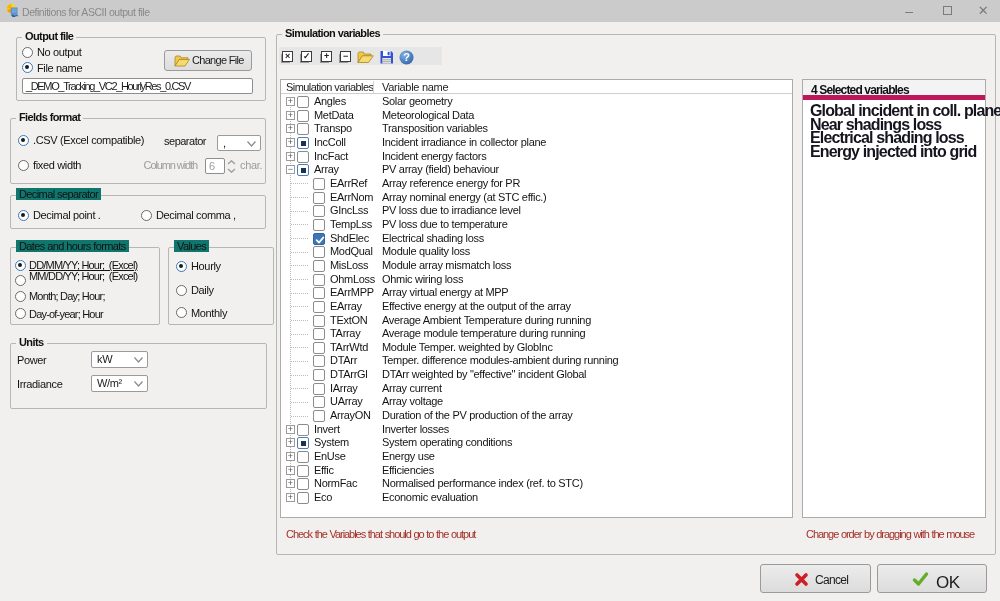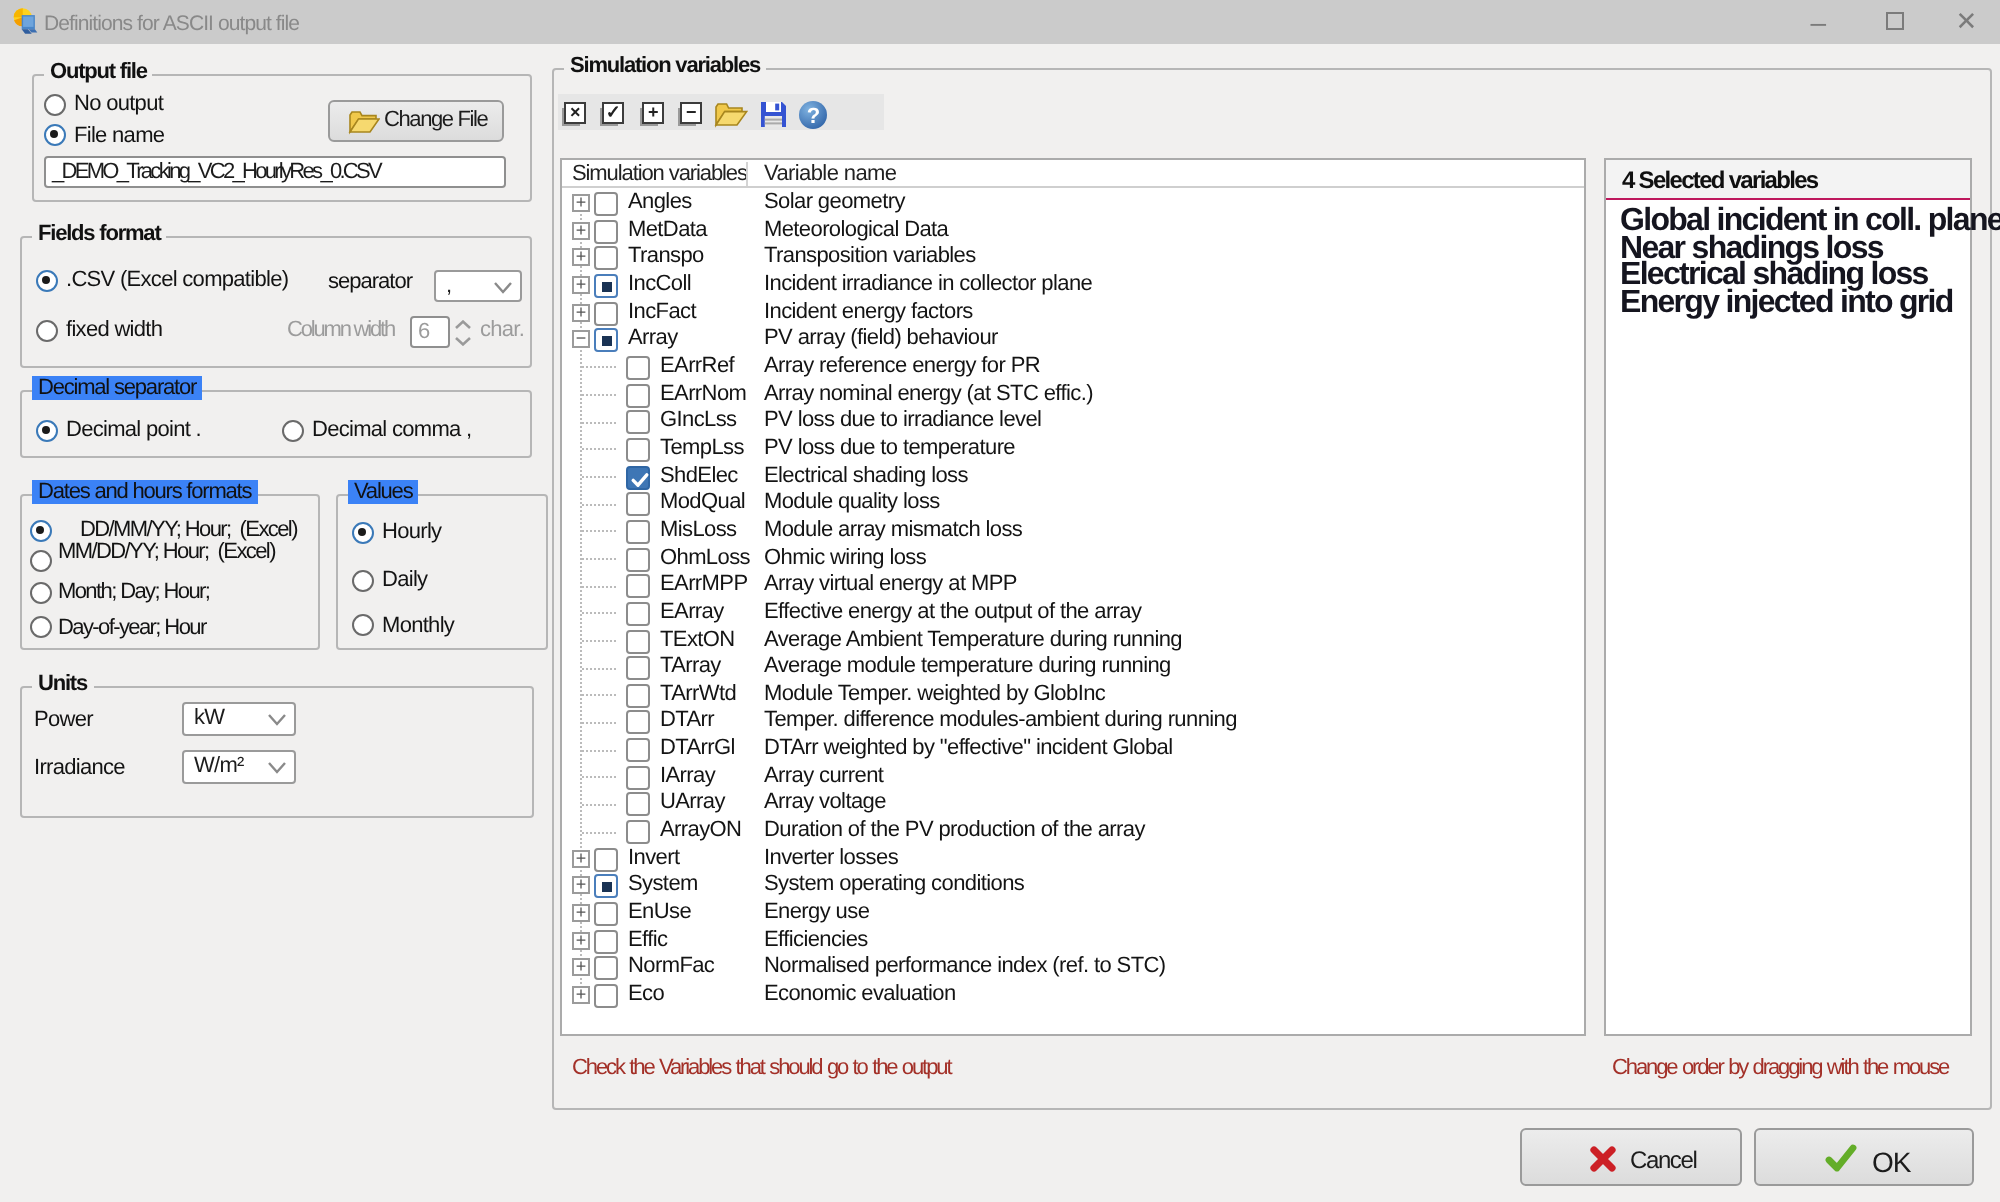--- a/index.html
+++ b/index.html
@@ -2,21 +2,21 @@
 <html><head><meta charset="utf-8">
 <style>
 * { margin:0; padding:0; box-sizing:border-box; }
 html,body { width:1000px; height:601px; overflow:hidden; }
 body { font-family:"Liberation Sans", sans-serif; font-size:11px; letter-spacing:-0.35px; color:#1c1c1c; background:#f1f0ef; position:relative; }
 #titlebar { position:absolute; left:0; top:0; width:1000px; height:22px; background:#cbcbcb; }
 #titletxt { position:absolute; left:22px; top:6px; font-size:10.5px; letter-spacing:-0.45px; color:#898989; }
 .capbtn { position:absolute; top:0; width:38px; height:22px; color:#7b7b7b; text-align:center; line-height:22px; font-size:12px; }
 .gb { position:absolute; border:1px solid #b6b6b6; border-radius:2px; }
 .gb > .t { position:absolute; top:-8px; left:5px; background:#f1f0ef; padding:0 3px; font-weight:bold; color:#111; white-space:nowrap; letter-spacing:-0.6px; }
-.gb > .tn { position:absolute; top:-8px; left:5px; background:#3b82f6; padding:0 3px; color:#111; white-space:nowrap; letter-spacing:-0.6px;text-align:center; }
+.gb > .tn { position:absolute; top:-8px; left:5px; background:#0f766e; padding:0 3px; color:#111; white-space:nowrap; letter-spacing:-0.6px;text-align:center; }
 .rad { position:absolute; width:11px; height:11px; border:1px solid #6a6a6a; border-radius:50%; background:#fff; }
 .rad.on { border:1.5px solid #3a79b8; }
 .rad.on::after { content:""; position:absolute; left:2px; top:2px; width:4px; height:4px; border-radius:50%; background:#1b1b1b; }
 .rl { position:absolute; white-space:nowrap; color:#131313; }
 .edit { position:absolute; background:#fff; border:1px solid #8f8f8f; border-radius:2px; }
 .dd { position:absolute; background:#fff; border:1px solid #9a9a9a; border-radius:2px; }
 .dd span { position:absolute; left:5px; top:1px; }
 .dd svg { position:absolute; right:4px; top:5px; }
 .gray { color:#9c9c9c; }
 .btn { position:absolute; background:linear-gradient(#ececec,#dcdcdc); border:1px solid #9a9a9a; border-radius:3px; }
@@ -30,21 +30,21 @@
 .exp { position:absolute; left:5px; width:9px; height:9px; border:1px solid #9b9b9b; background:#fff; }
 .exp span { position:absolute; left:0; top:0; width:7px; height:7px; text-align:center; font-size:9px; font-weight:normal; color:#555; line-height:7px; letter-spacing:0; }
 .cb { position:absolute; width:12px; height:12px; border:1px solid #8c8c8c; border-radius:2px; background:#fff; }
 .cb.tri { border:1px solid #4a7ebb; }
 .cb.tri i { position:absolute; left:3px; top:3px; width:5px; height:5px; background:#1a3354; }
 .cb.chk { border:1px solid #2f66a4; background:#3e76b5; }
 .lbl { position:absolute; white-space:nowrap; color:#141414; }
 .vline { position:absolute; left:9px; width:1px; background-image:linear-gradient(#bbb 1px, transparent 1px); background-size:1px 2px; }
 .stub { position:absolute; left:10px; width:18px; height:1px; background-image:linear-gradient(90deg,#bbb 1px, transparent 1px); background-size:2px 1px; }
 #sel { position:absolute; left:802px; top:79px; width:184px; height:439px; background:#fff; border:1px solid #ababab; }
-#sel .shdr { position:absolute; left:0; top:0; width:100%; height:20px; background:#f3f3f3; border-bottom:1px solid #be185d; }
+#sel .shdr { position:absolute; left:0; top:0; width:100%; height:20px; background:#f3f3f3; border-bottom:5px solid #be185d; }
 #sel .shdr span { position:absolute; left:8px; top:3px; font-weight:bold; font-size:12px; letter-spacing:-0.85px; color:#101010; }
 #sel .item { position:absolute; left:7px; font-weight:bold; font-size:16px; letter-spacing:-0.85px; color:#15151f; white-space:nowrap; }
 .red { position:absolute; color:#a33028; white-space:nowrap; letter-spacing:-1.05px; word-spacing:0.7px; }
 </style></head>
 <body>
 <div id="titlebar">
  <svg style="position:absolute;left:6px;top:3px" width="13" height="15" viewBox="0 0 15 16">
    <circle cx="6.2" cy="5.8" r="5.2" fill="#ffd21e"></circle>
    <path d="M6.2 5.8 L6.2 0.6 A5.2 5.2 0 0 0 1 5.8 Z" fill="#f7b500"></path>
    <path d="M1.2 7.5 A5.2 5.2 0 0 0 6.2 11 L6.2 5.8 Z" fill="#f49e00"></path>
@@ -106,21 +106,21 @@
   </div>
 <div class="rad on" style="left:18px;top:209.5px;"></div>
 <div class="rl" style="left:33px;top:209px;">Decimal point .</div>
 <div class="rad" style="left:141px;top:209.5px;"></div>
 <div class="rl" style="left:156px;top:209px;">Decimal comma ,</div>
 
 <div class="gb" style="left:10px;top:247px;width:150px;height:78px;">
     <div class="tn">Dates and hours formats</div>
   </div>
 <div class="rad on" style="left:15px;top:259.5px;"></div>
-<div class="rl" style="left:40px;top:259px;letter-spacing:-0.8px;">DD/MM/YY; Hour;&nbsp; (Excel)</div>
+<div class="rl" style="left:29px;top:259px;letter-spacing:-0.8px;text-decoration:underline;">DD/MM/YY; Hour;&nbsp; (Excel)</div>
 <div class="rad" style="left:15px;top:275px;"></div>
 <div class="rl" style="left:29px;top:270px;letter-spacing:-0.8px;">MM/DD/YY; Hour;&nbsp; (Excel)</div>
 <div class="rad" style="left:15px;top:290.5px;"></div>
 <div class="rl" style="left:29px;top:290px;letter-spacing:-0.8px;">Month; Day; Hour;</div>
 <div class="rad" style="left:15px;top:308px;"></div>
 <div class="rl" style="left:29px;top:307.5px;letter-spacing:-0.8px;">Day-of-year; Hour</div>
 
 <div class="gb" style="left:168px;top:247px;width:106px;height:78px;">
     <div class="tn">Values</div>
   </div>
@@ -352,18 +352,18 @@
   <div class="item" style="top:62.5px;">Energy injected into grid</div>
 </div>
 <div class="red" style="left:806px;top:528px;">Change order by dragging with the mouse</div>
 
 <div class="btn" style="left:760px;top:564px;width:111px;height:29px;font-size:12px;">
   <svg style="position:absolute;left:33px;top:7px" width="15" height="15" viewBox="0 0 15 15">
       <path d="M3 3 L12 12 M12 3 L3 12" stroke="#cc2026" stroke-width="3.6" stroke-linecap="round"></path>
     </svg>
   <span style="position:absolute;left:54px;top:8px;letter-spacing:-0.7px;">Cancel</span>
 </div>
-<div class="btn" style="left:877px;top:564px;width:110px;height:29px;font-size:14px;">
+<div class="btn" style="left:877px;top:564px;width:110px;height:29px;font-size:17px;">
   <svg style="position:absolute;left:34px;top:6px" width="17" height="16" viewBox="0 0 17 16">
       <path d="M2.5 9 L6.5 13 L14.5 3" stroke="#63ad28" stroke-width="3.4" fill="none" stroke-linecap="round" stroke-linejoin="round"></path>
     </svg>
   <span style="position:absolute;left:58px;top:8px;letter-spacing:-0.5px;">OK</span>
 </div>
 
 </body></html>

